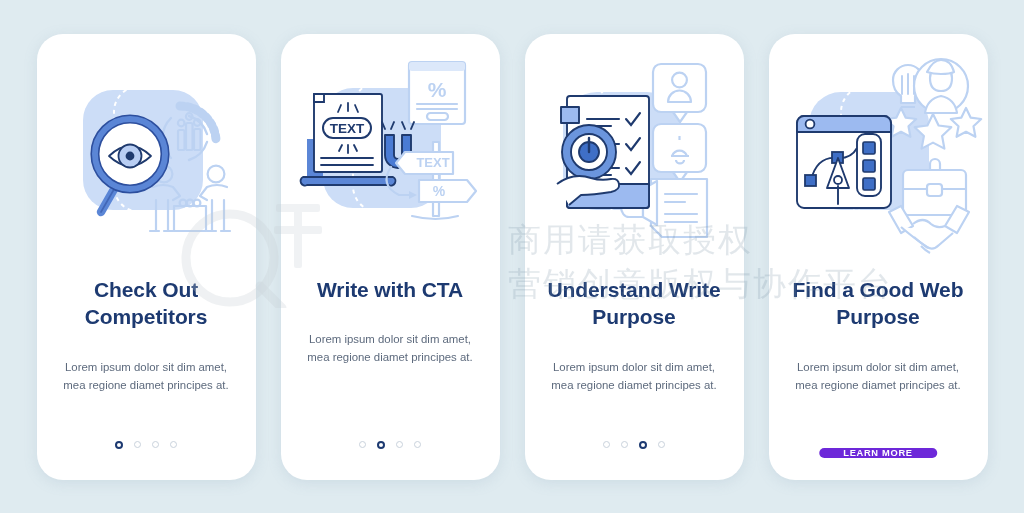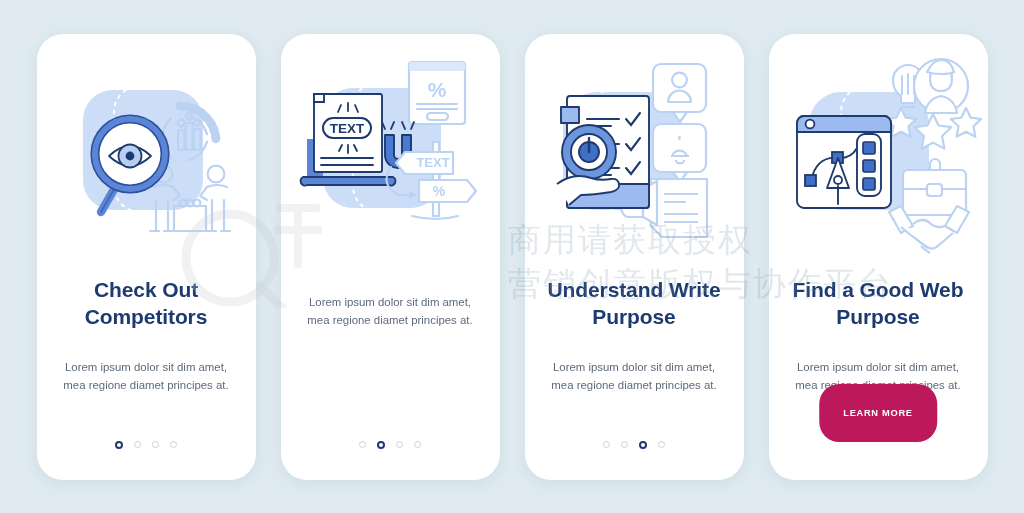--- a/index.html
+++ b/index.html
@@ -78,27 +78,27 @@
   }
   .dot.active {
     border-color: #1d3a71;
     border-width: 2.2px;
     width: 8px; height: 8px;
   }
   .cta {
     position: absolute;
     left: 50%;
     transform: translateX(-50%);
-    bottom: 38px;
-    background: #be185d;
+    bottom: 22px;
+    background: #6d28d9;
     color: #ffffff;
     font-size: 9.3px;
     font-weight: bold;
     letter-spacing: 0.7px;
-    padding: 24px 24px;
+    padding: 0 24px;
     border: none;
     border-radius: 20px;
     cursor: pointer;
     white-space: nowrap;
   }
 
   
   .watermark {
     position: absolute;
     inset: 0;
@@ -233,20 +233,21 @@
           <path d="M124 118 h48 v22 h-48 l-9 -11 z"></path>
           <path d="M186 146 h-48 v22 h48 l9 -11 z"></path>
         </g>
         <text x="152" y="133" font-family="Liberation Sans, sans-serif" font-size="13" fill="#bcd2f2" text-anchor="middle" font-weight="bold">TEXT</text>
         <text x="158" y="162" font-family="Liberation Sans, sans-serif" font-size="14" fill="#bcd2f2" text-anchor="middle" font-weight="bold">%</text>
         <path d="M131 182 q24 6 46 0" stroke="#bcd2f2" stroke-width="2.2" fill="none" stroke-linecap="round"></path>
         <path d="M110 133 q-12 18 8 28 l14 0" stroke="#bcd2f2" stroke-width="2.2" fill="none" stroke-linecap="round"></path>
         <path d="M128 157 l8 4 l-8 4 z" fill="#bcd2f2"></path>
       </svg>
     </div>
+    <div class="title">Write with CTA</div>
     <div class="body-text">Lorem ipsum dolor sit dim amet, mea regione diamet principes at.</div>
     <div class="dots">
       <span class="dot"></span>
       <span class="dot active"></span>
       <span class="dot"></span>
       <span class="dot"></span>
     </div>
   </div>
 
   <div class="screen">

